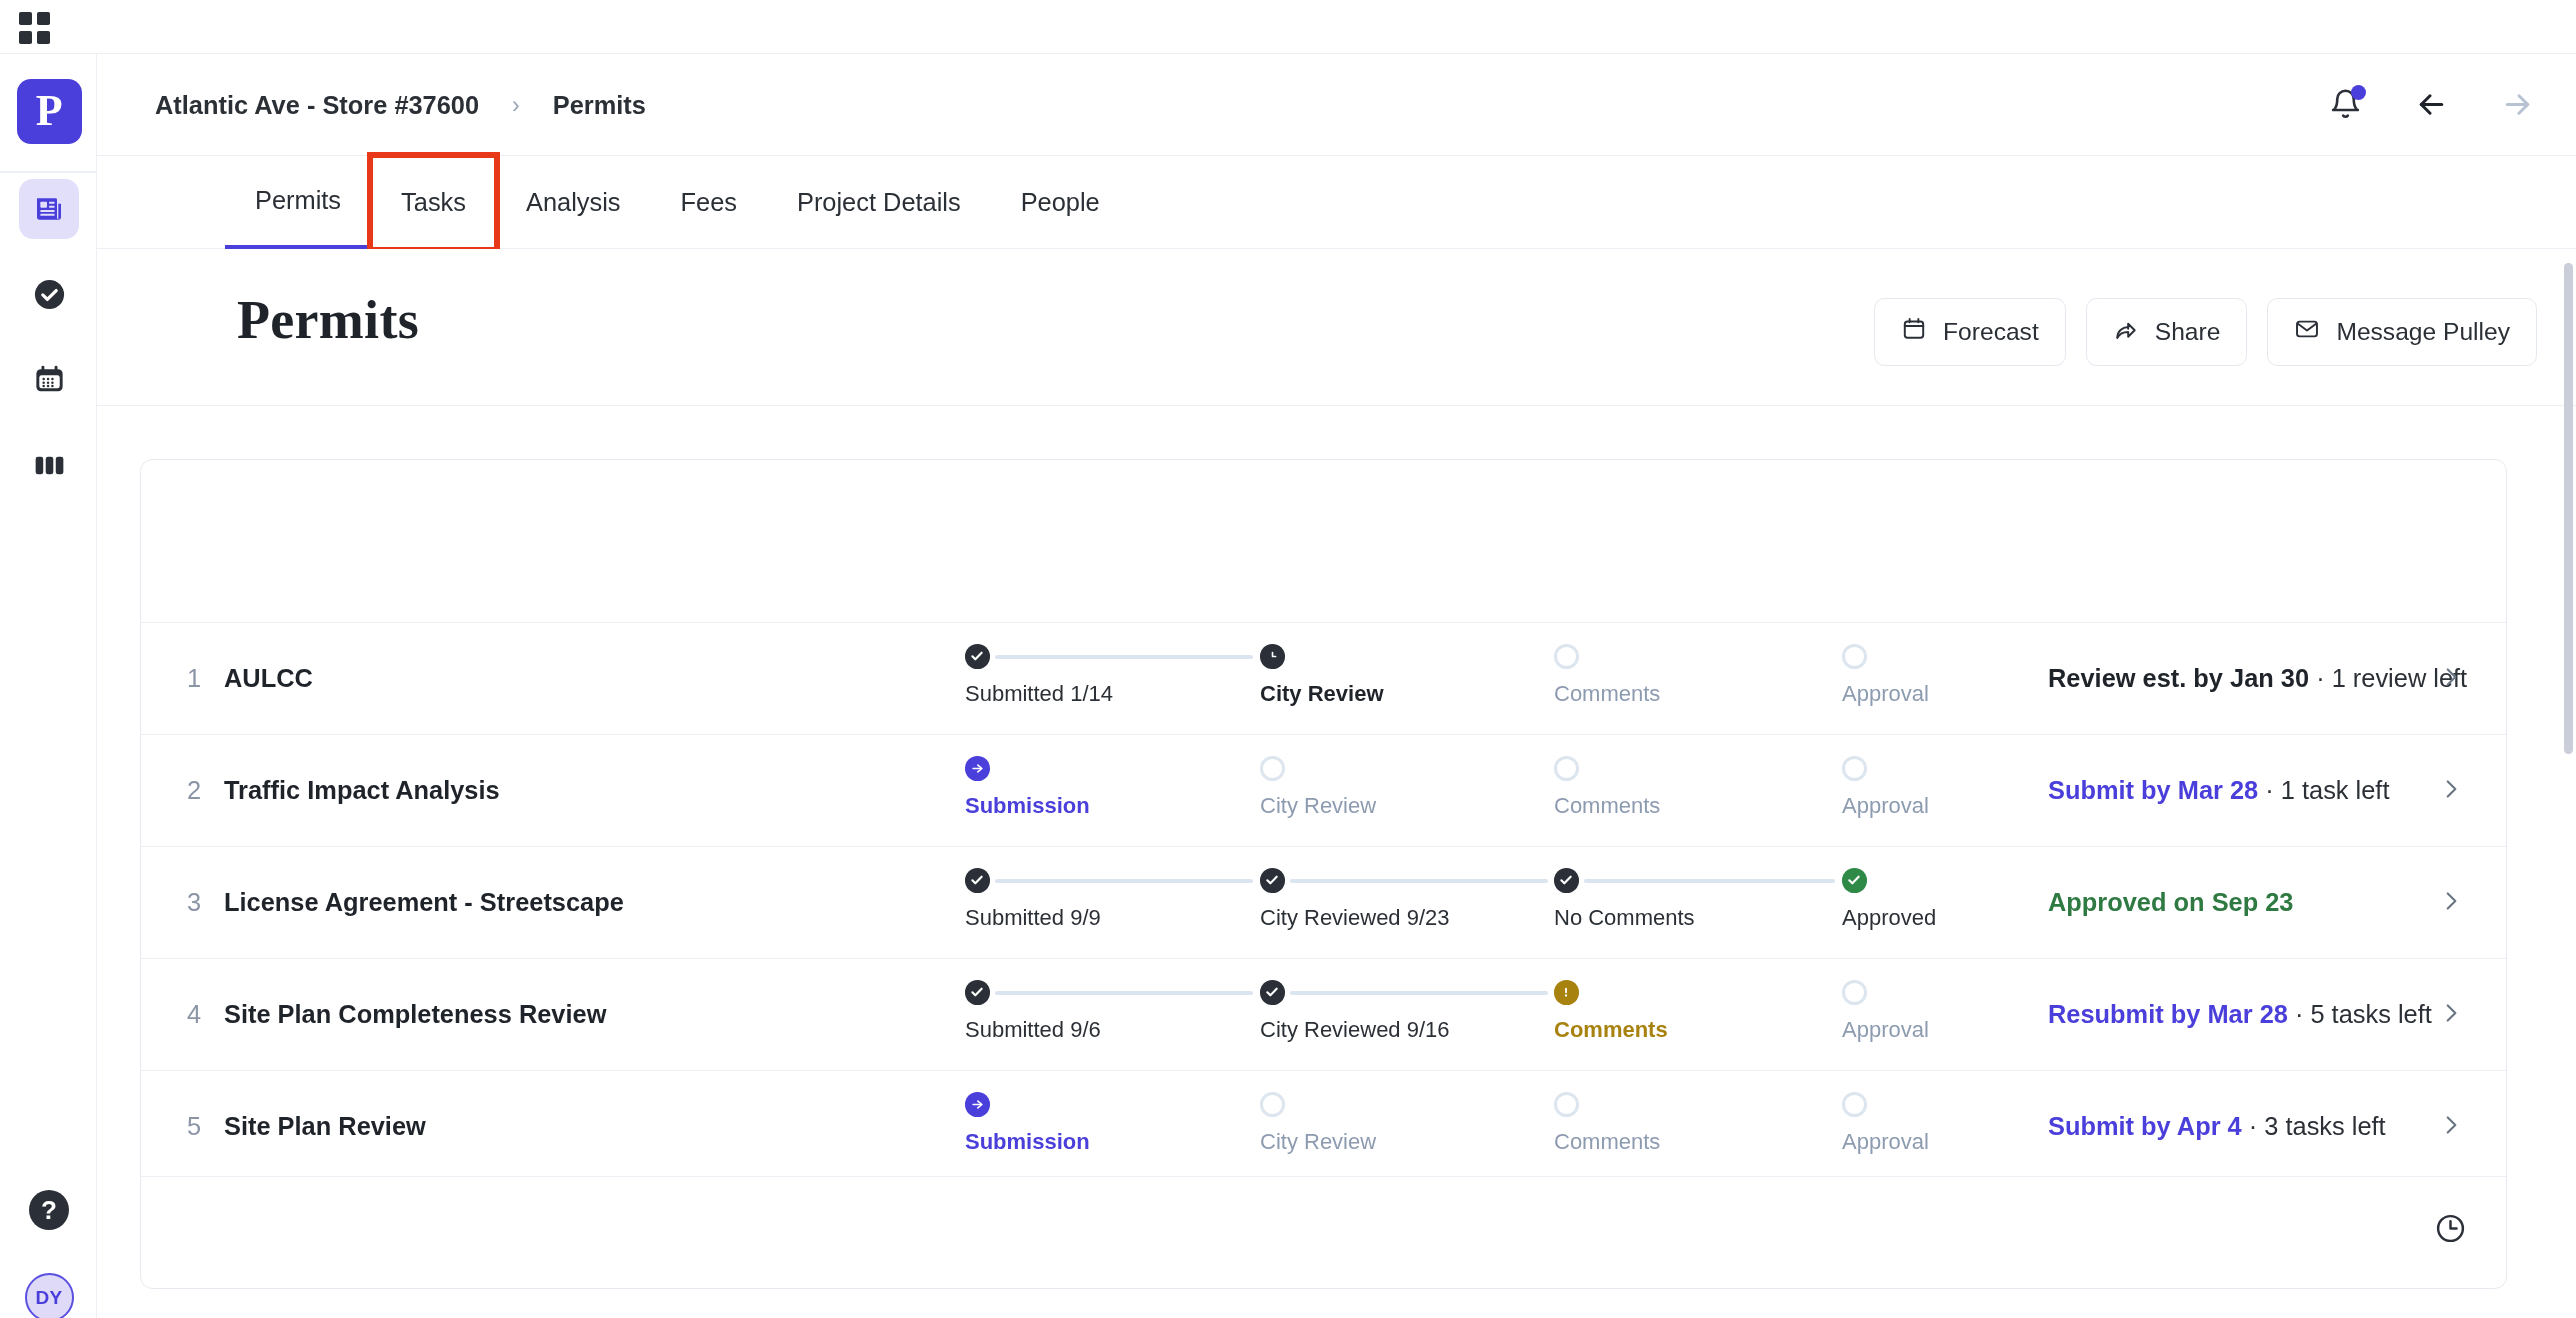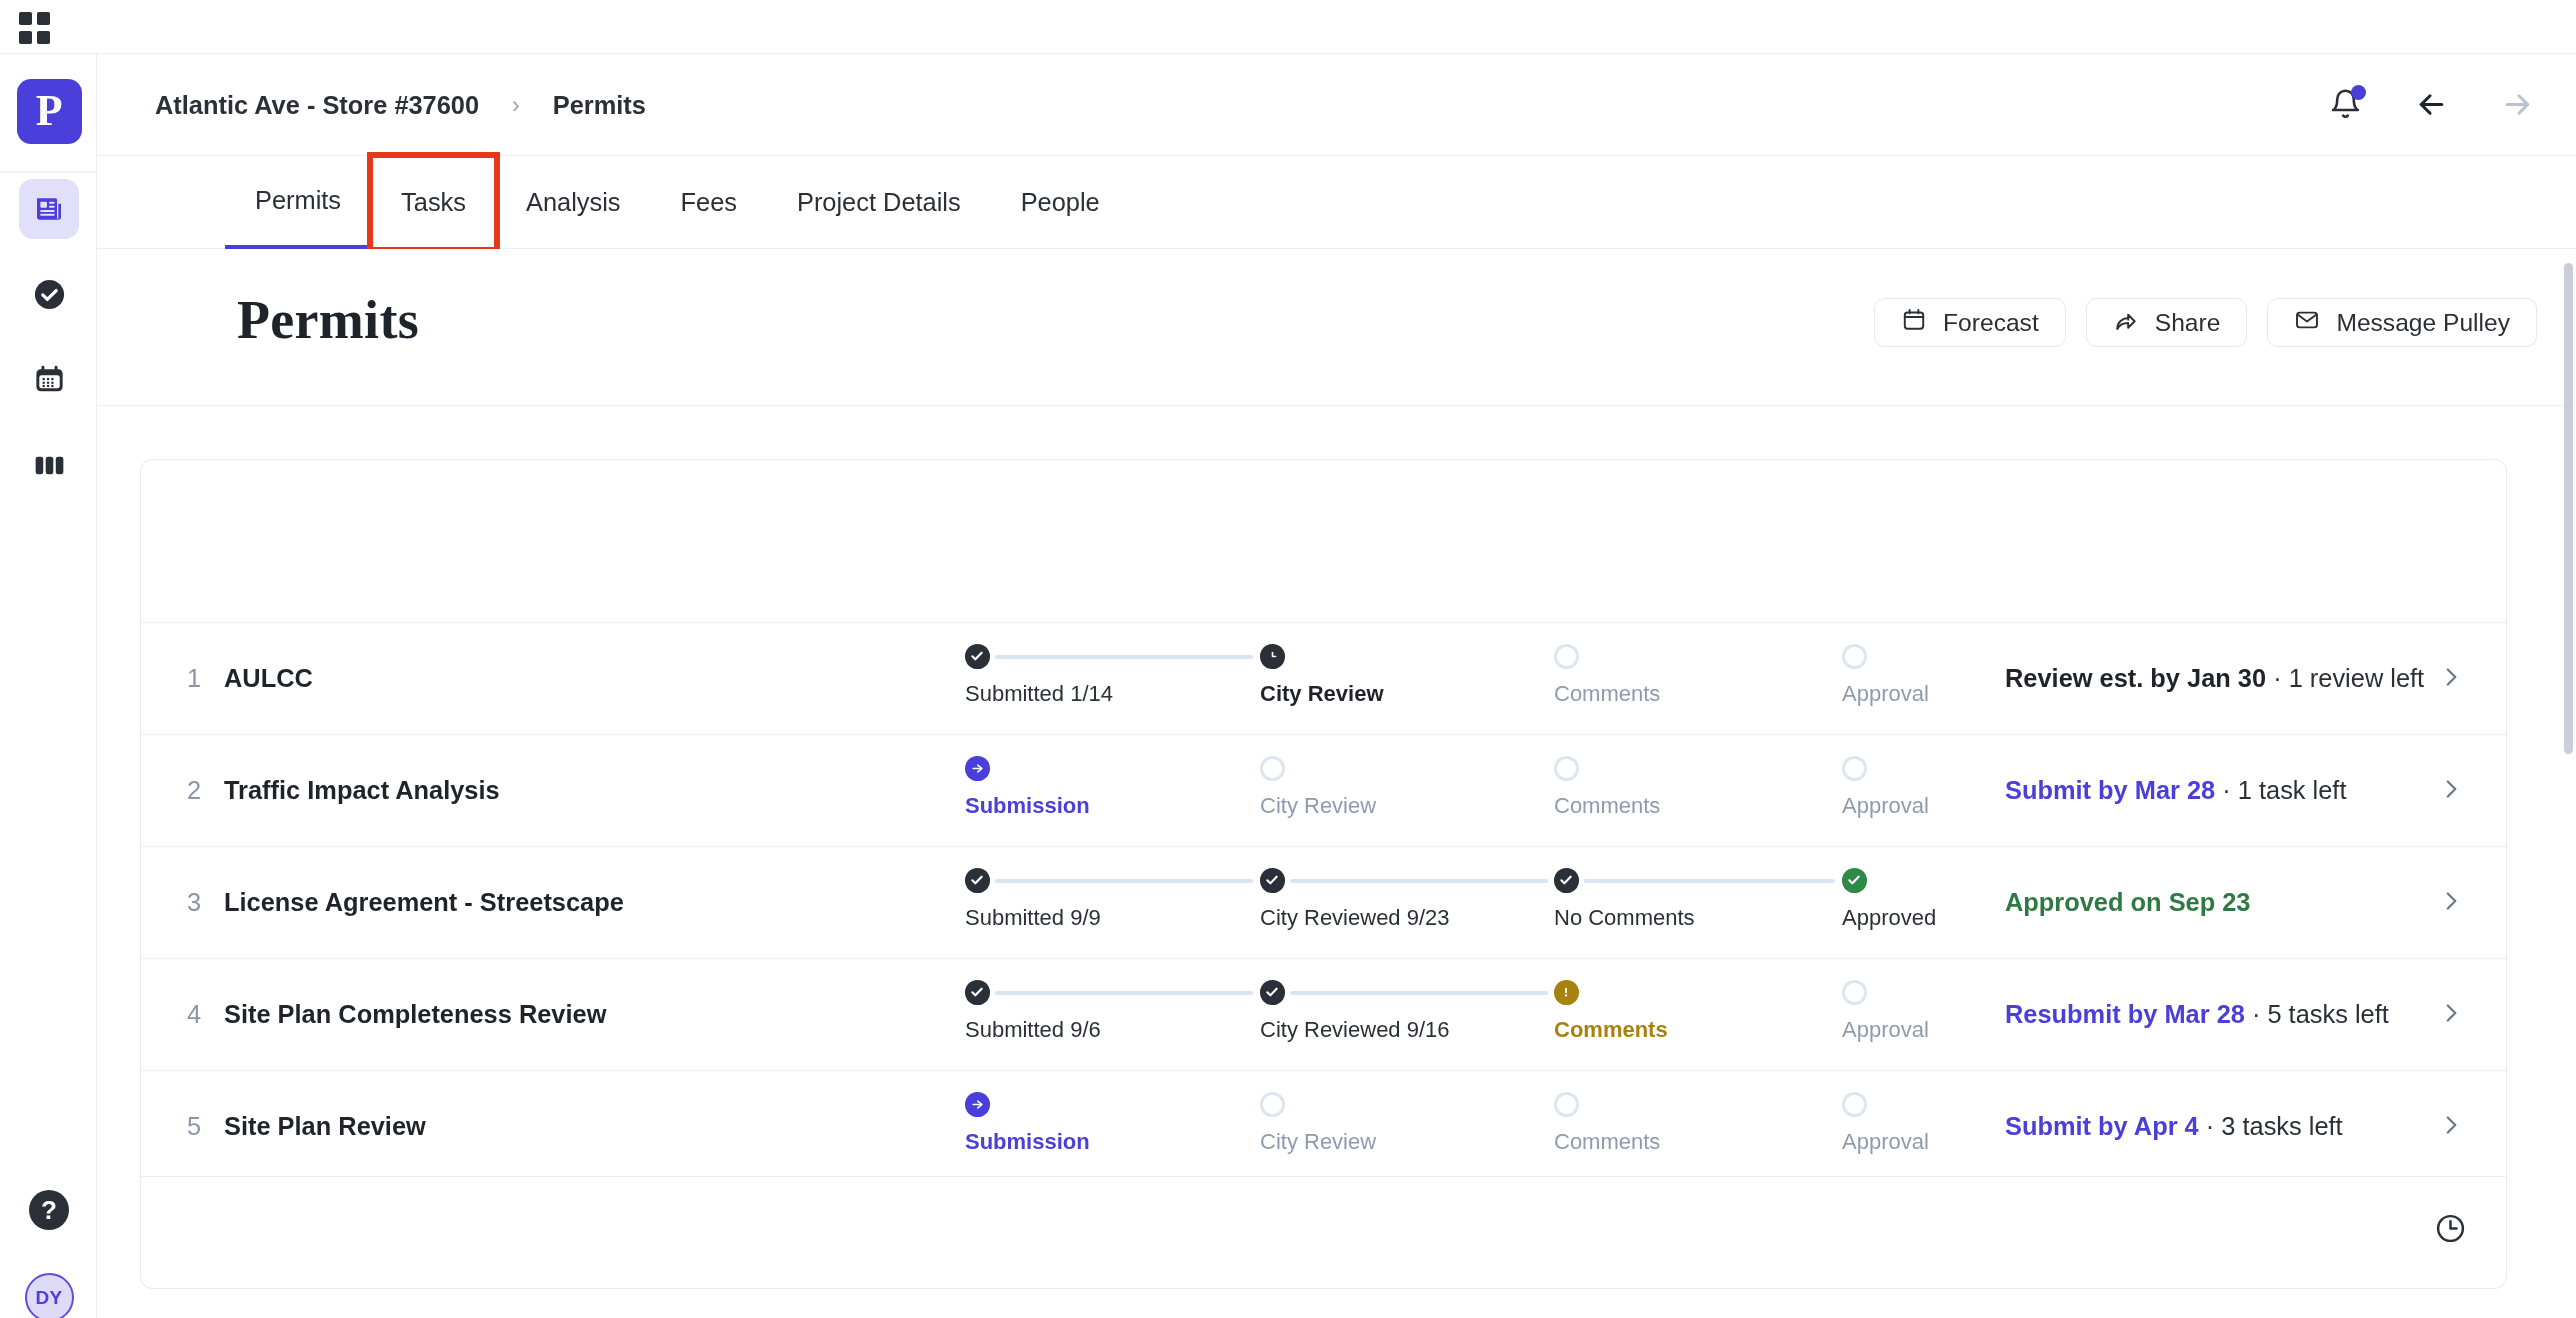--- a/index.html
+++ b/index.html
@@ -91,21 +91,21 @@
 
   
   .titlerow { position: absolute; left: 97px; top: 249px; width: 2479px; height: 157px; background:#fff; border-bottom: 1.8px solid #eceff3;}
   .ptitle {
     position: absolute; left: 140px; top: 40px;
     font-family: "Liberation Serif", serif; font-size: 54px; font-weight: 700;
     color: #1f232a; letter-spacing: 0.3px;
   }
   .actions { position: absolute; right: 39px; top: 49px; display: flex; gap: 20px; }
   .btn {
-    height: 49px; padding: 0 26px; border: 1.8px solid #e3e8ee; border-radius: 10.5px;
+    height: 68px; padding: 0 26px; border: 1.8px solid #e3e8ee; border-radius: 10.5px;
     background: #fff; display: flex; align-items: center; gap: 16px;
     font-size: 24.6px; color: #2b2f36; white-space: nowrap;
   }
 
   
   .card {
     position: absolute; left: 140px; top: 459px; width: 2367px; height: 830px;
     background: #fff; border: 1.8px solid #e6eaf0; border-radius: 12.3px;
   }
   .card-head { padding: 40px 46px 0 46px; }
@@ -136,21 +136,21 @@
   .dot.empty  { background: #fff; border: 3.5px solid #dde5ef; width: 24.6px; height: 24.6px; }
   .dot svg { display:block; }
   .connector { position: absolute; left: 30px; top: 11.4px; height: 3.5px; background: #dbe5f0; border-radius: 1.8px; }
   .step-label { margin-top: 12.3px; font-size: 22px; white-space: nowrap; }
   .step-label.strong { font-weight: 700; color: #1f232a; }
   .step-label.muted  { color: #8d9bb0; }
   .step-label.plain  { color: #2b2f36; }
   .step-label.amber  { color: #a8820e; font-weight: 700; }
   .step-label.purple { color: #4b3fdb; font-weight: 700; }
 
-  .status { position: absolute; left: 1864px; font-size: 25.4px; white-space: nowrap; }
+  .status { position: absolute; left: 1907px; font-size: 25.4px; white-space: nowrap; }
   .status .hl-dark   { font-weight: 700; color: #1f232a; }
   .status .hl-purple { font-weight: 700; color: #4b3fdb; }
   .status .hl-green  { font-weight: 700; color: #2f7a42; }
   .status .rest      { color: #2b2f36; }
   .chev { position: absolute; right: 42px; }
 
   .card-foot { position: absolute; left: 0; bottom: 0; width: 100%; height: 112px; border-top: 1.8px solid #eceff3; }
   .clock-btn { position: absolute; right: 39px; top: 35px; }
 
   

